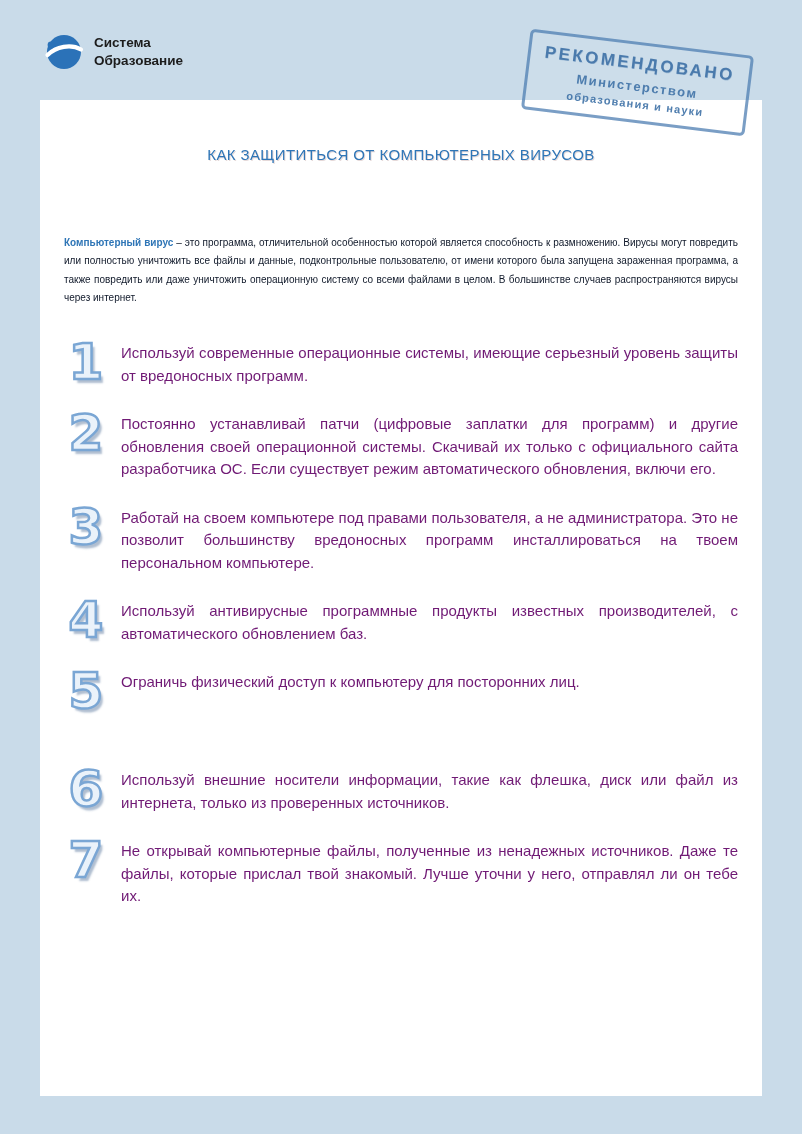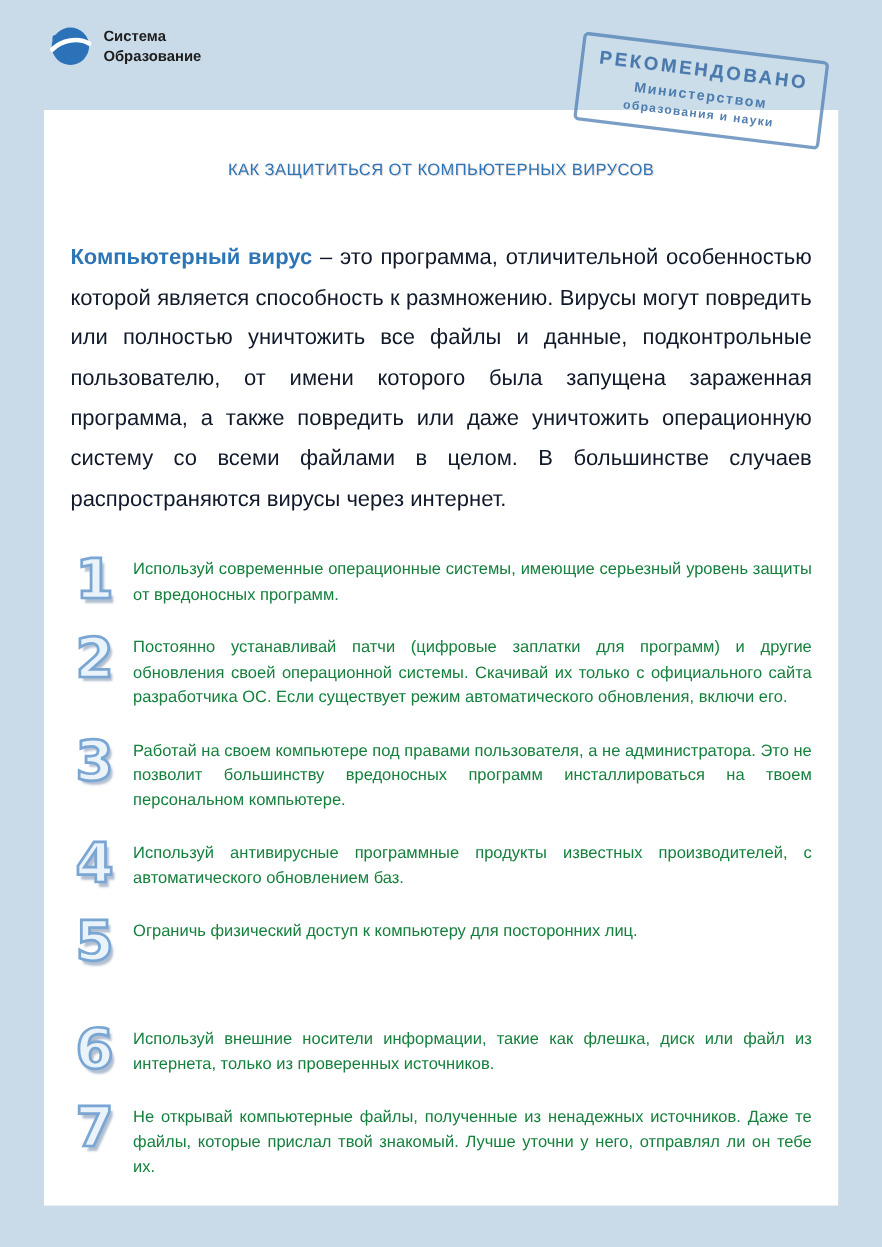--- a/index.html
+++ b/index.html
@@ -11,21 +11,21 @@
     height: 1134px;
     background: #c9dbe9;
     font-family: "Liberation Sans", sans-serif;
     position: relative;
     overflow: hidden;
   }
 
   
   .header-logo {
     position: absolute;
-    top: 22px;
+    top: 32px;
     left: 44px;
     display: flex;
     align-items: center;
     gap: 10px;
     z-index: 3;
   }
   .logo-mark svg { display: block; }
   .logo-text {
     font-size: 13.5px;
     color: #1c1c1c;
@@ -91,22 +91,22 @@
   .doc-subtitle {
     text-align: center;
     font-style: italic;
     font-weight: bold;
     font-size: 15px;
     color: #141e2e;
     margin-top: 17px;
   }
 
   .intro {
-    margin-top: 53px;
-    font-size: 20px;
+    margin-top: 71px;
+    font-size: 10px;
     line-height: 1.83;
     text-align: justify;
     color: #10192a;
   }
   .intro .lead {
     color: #2e75b6;
     font-weight: bold;
   }
 
   .section-title {
@@ -141,21 +141,21 @@
     text-shadow: 3px 4px 2px rgba(80, 110, 150, 0.45);
     user-select: none;
   }
   .method-text {
     flex: 1;
     margin: 0;
     padding-top: 3px;
     font-size: 15px;
     line-height: 1.5;
     text-align: justify;
-    color: #15803d;
+    color: #701a75;
   }
 </style>
 </head>
 <body>
 
 <div class="header-logo">
   <span class="logo-mark">
     <svg width="40" height="40" viewBox="0 0 40 40">
       <circle cx="20" cy="20" r="17" fill="#2b72b8"></circle>
       <path d="M3.5 23 C 12 14.5, 27 11.5, 37 17.5" stroke="#ffffff" stroke-width="4.2" fill="none" stroke-linecap="round"></path>

